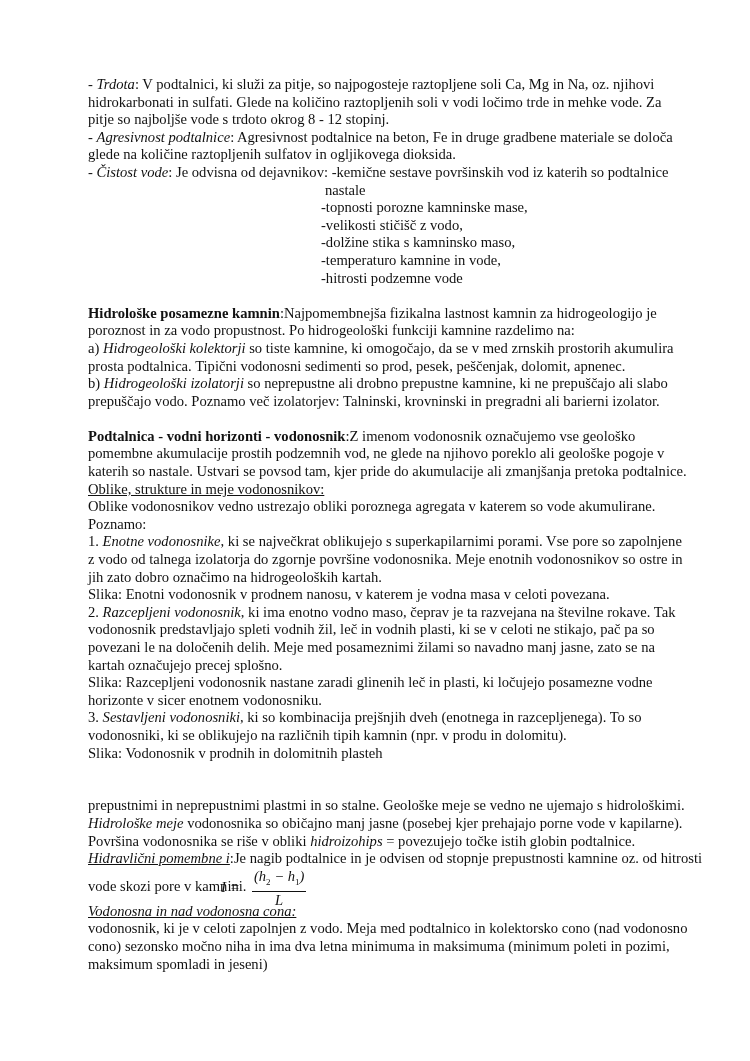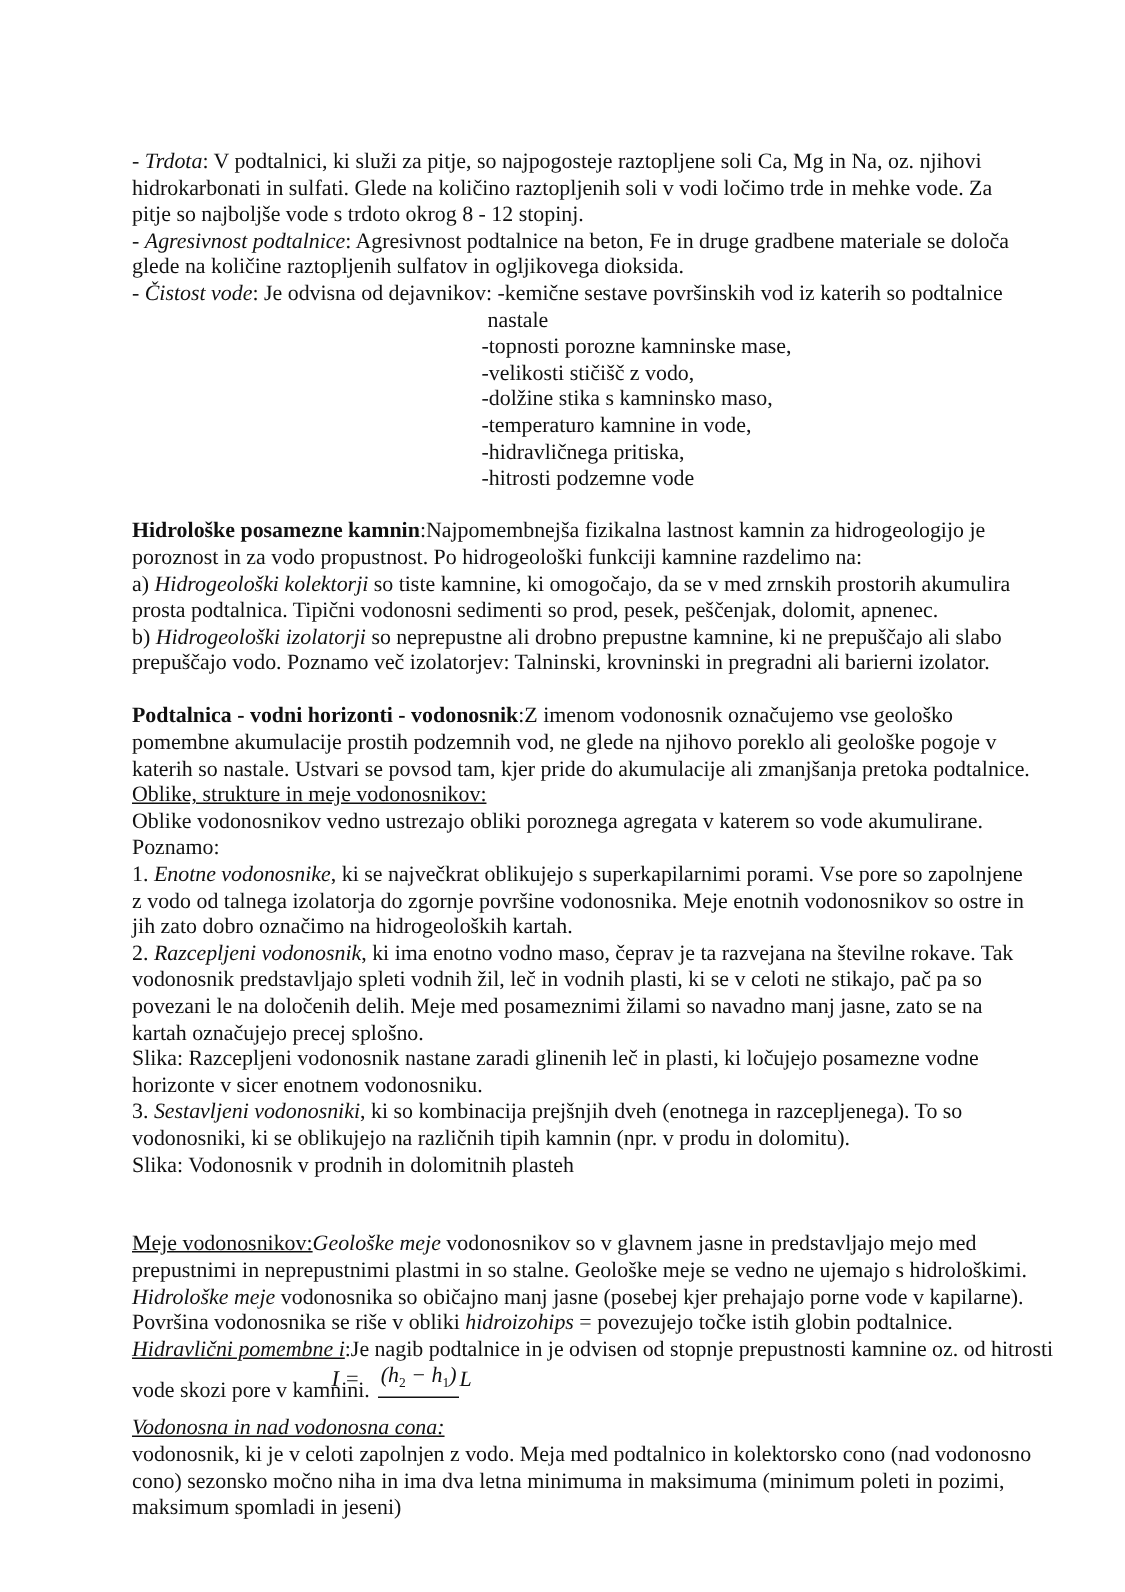--- a/index.html
+++ b/index.html
@@ -1,34 +1,34 @@
 <!DOCTYPE html>
 <html><head>
 <meta charset="utf-8">
 <style>
   html, body { margin:0; padding:0; background:#ffffff; }
   body { width:750px; height:1061px; position:relative; overflow:hidden; }
   .page {
-    position:absolute; left:88px; top:100px; width:590px;
+    position:absolute; left:88px; top:76px; width:590px;
     font-family:"Liberation Serif", "DejaVu Serif", serif;
     font-size:14.6px; line-height:17.6px; color:#111;
   }
   .line { white-space:nowrap; height:17.6px; }
   .indent { padding-left:233px; }
   .indent2 { padding-left:237px; }
   .gap { height:17.6px; }
   .gap2 { height:35.2px; }
   i { font-style:italic; }
   b { font-weight:bold; }
   u { text-decoration:underline; }
   .formula-line { height:35px; position:relative; white-space:nowrap; }
   .formula-line .txt { position:absolute; top:10px; left:0; }
   .formula { position:absolute; left:133px; top:0; display:flex; align-items:center; font-style:italic; }
   .formula .lhs { margin-right:6px; font-size:15px; }
-  .frac { display:inline-flex; flex-direction:row; align-items:center; margin-left:6px; }
+  .frac { display:inline-flex; flex-direction:column; align-items:center; margin-left:6px; }
   .frac .num { border-bottom:1px solid #111; padding:0 2px; line-height:17px; }
   .frac .den { line-height:17px; }
   sub { font-size:9px; font-style:normal; }
 </style>
 </head>
 <body>
 
 <div class="page">
 
   <div class="line"><span>- </span><i>Trdota</i><span>: V podtalnici, ki služi za pitje, so najpogosteje raztopljene soli Ca, Mg in Na, oz. njihovi</span></div>
@@ -37,21 +37,20 @@
 
   <div class="line"><span>- </span><i>Agresivnost podtalnice</i><span>: Agresivnost podtalnice na beton, Fe in druge gradbene materiale se določa</span></div>
   <div class="line">glede na količine raztopljenih sulfatov in ogljikovega dioksida.</div>
 
   <div class="line"><span>- </span><i>Čistost vode</i><span>: Je odvisna od dejavnikov: </span><span>-kemične sestave površinskih vod iz katerih so podtalnice</span></div>
   <div class="line indent2">nastale</div>
   <div class="line indent">-topnosti porozne kamninske mase,</div>
   <div class="line indent">-velikosti stičišč z vodo,</div>
   <div class="line indent">-dolžine stika s kamninsko maso,</div>
   <div class="line indent">-temperaturo kamnine in vode,</div>
-  <div class="line indent">-hidravličnega pritiska,</div>
   <div class="line indent">-hitrosti podzemne vode</div>
 
   <div class="gap"></div>
 
   <div class="line"><b>Hidrološke posamezne kamnin</b><span>:Najpomembnejša fizikalna lastnost kamnin za hidrogeologijo je</span></div>
   <div class="line">poroznost in za vodo propustnost. Po hidrogeološki funkciji kamnine razdelimo na:</div>
   <div class="line"><span>a) </span><i>Hidrogeološki kolektorji</i><span> so tiste kamnine, ki omogočajo, da se v med zrnskih prostorih akumulira</span></div>
   <div class="line">prosta podtalnica. Tipični vodonosni sedimenti so prod, pesek, peščenjak, dolomit, apnenec.</div>
   <div class="line"><span>b) </span><i>Hidrogeološki izolatorji</i><span> so neprepustne ali drobno prepustne kamnine, ki ne prepuščajo ali slabo</span></div>
   <div class="line">prepuščajo vodo. Poznamo več izolatorjev: Talninski, krovninski in pregradni ali barierni izolator.</div>
@@ -61,35 +60,35 @@
   <div class="line"><b>Podtalnica - vodni horizonti - vodonosnik</b><span>:Z imenom vodonosnik označujemo vse geološko</span></div>
   <div class="line">pomembne akumulacije prostih podzemnih vod, ne glede na njihovo poreklo ali geološke pogoje v</div>
   <div class="line">katerih so nastale. Ustvari se povsod tam, kjer pride do akumulacije ali zmanjšanja pretoka podtalnice.</div>
   <div class="line"><u>Oblike, strukture in meje vodonosnikov:</u></div>
   <div class="line">Oblike vodonosnikov vedno ustrezajo obliki poroznega agregata v katerem so vode akumulirane.</div>
   <div class="line">Poznamo:</div>
 
   <div class="line"><span>1. </span><i>Enotne vodonosnike</i><span>, ki se največkrat oblikujejo s superkapilarnimi porami. Vse pore so zapolnjene</span></div>
   <div class="line">z vodo od talnega izolatorja do zgornje površine vodonosnika. Meje enotnih vodonosnikov so ostre in</div>
   <div class="line">jih zato dobro označimo na hidrogeoloških kartah.</div>
+  <div class="line">Slika: Enotni vodonosnik v prodnem nanosu, v katerem je vodna masa v celoti povezana.</div>
 
   <div class="line"><span>2. </span><i>Razcepljeni vodonosnik</i><span>, ki ima enotno vodno maso, čeprav je ta razvejana na številne rokave. Tak</span></div>
   <div class="line">vodonosnik predstavljajo spleti vodnih žil, leč in vodnih plasti, ki se v celoti ne stikajo, pač pa so</div>
   <div class="line">povezani le na določenih delih. Meje med posameznimi žilami so navadno manj jasne, zato se na</div>
   <div class="line">kartah označujejo precej splošno.</div>
   <div class="line">Slika: Razcepljeni vodonosnik nastane zaradi glinenih leč in plasti, ki ločujejo posamezne vodne</div>
   <div class="line">horizonte v sicer enotnem vodonosniku.</div>
 
   <div class="line"><span>3. </span><i>Sestavljeni vodonosniki</i><span>, ki so kombinacija prejšnjih dveh (enotnega in razcepljenega). To so</span></div>
   <div class="line">vodonosniki, ki se oblikujejo  na različnih tipih kamnin (npr. v produ in dolomitu).</div>
   <div class="line">Slika: Vodonosnik v prodnih in dolomitnih plasteh</div>
 
   <div class="gap2"></div>
 
-  <div class="line"><u>Meje vodonosnikov:</u><i>Geološke meje</i><span> vodonosnikov so v glavnem jasne in predstavljajo mejo med</span></div>
   <div class="line">prepustnimi in neprepustnimi plastmi in so stalne. Geološke meje se vedno ne ujemajo s hidrološkimi.</div>
   <div class="line"><i>Hidrološke meje</i><span> vodonosnika so običajno manj jasne (posebej kjer prehajajo porne vode v kapilarne).</span></div>
   <div class="line"><span>Površina vodonosnika se riše v obliki </span><i>hidroizohips</i><span> = povezujejo točke istih globin podtalnice.</span></div>
   <div class="line"><i><u>Hidravlični pomembne i</u></i><span>:Je nagib podtalnice in je odvisen od stopnje prepustnosti kamnine oz. od hitrosti</span></div>
   <div class="formula-line">
     <span class="txt">vode skozi pore v kamnini.</span>
     <span class="formula">
       <span class="lhs">I =</span>
       <span class="frac">
         <span class="num"><span>(h</span><sub>2</sub><span> − h</span><sub>1</sub><span>)</span></span>

